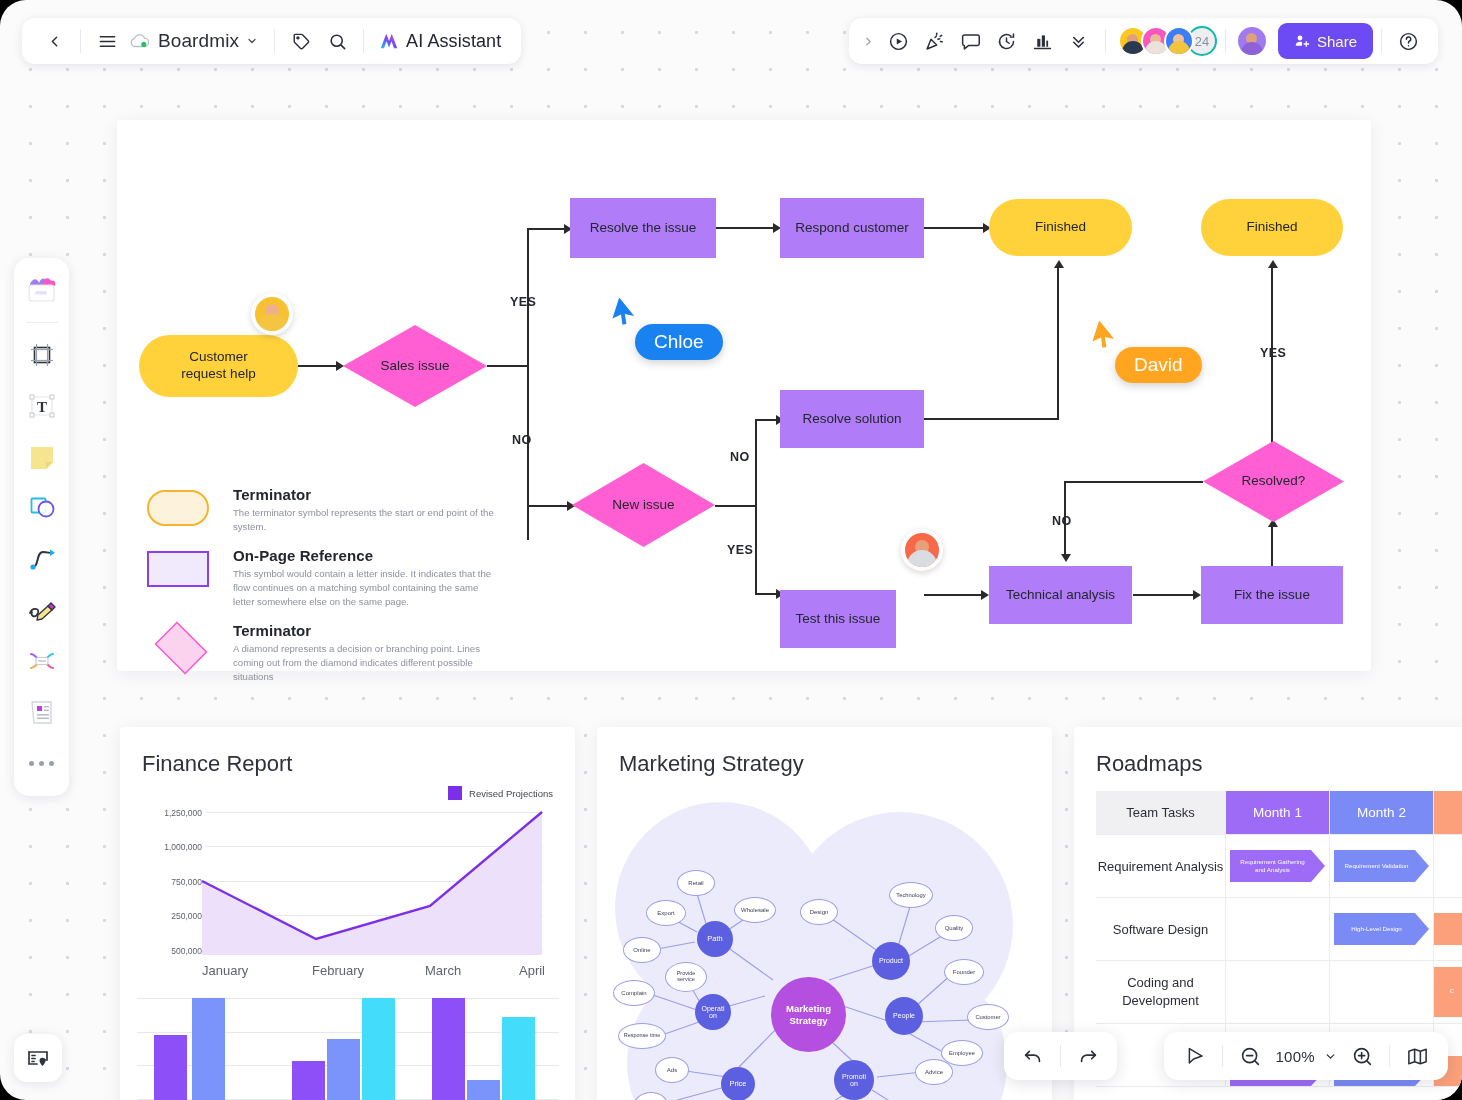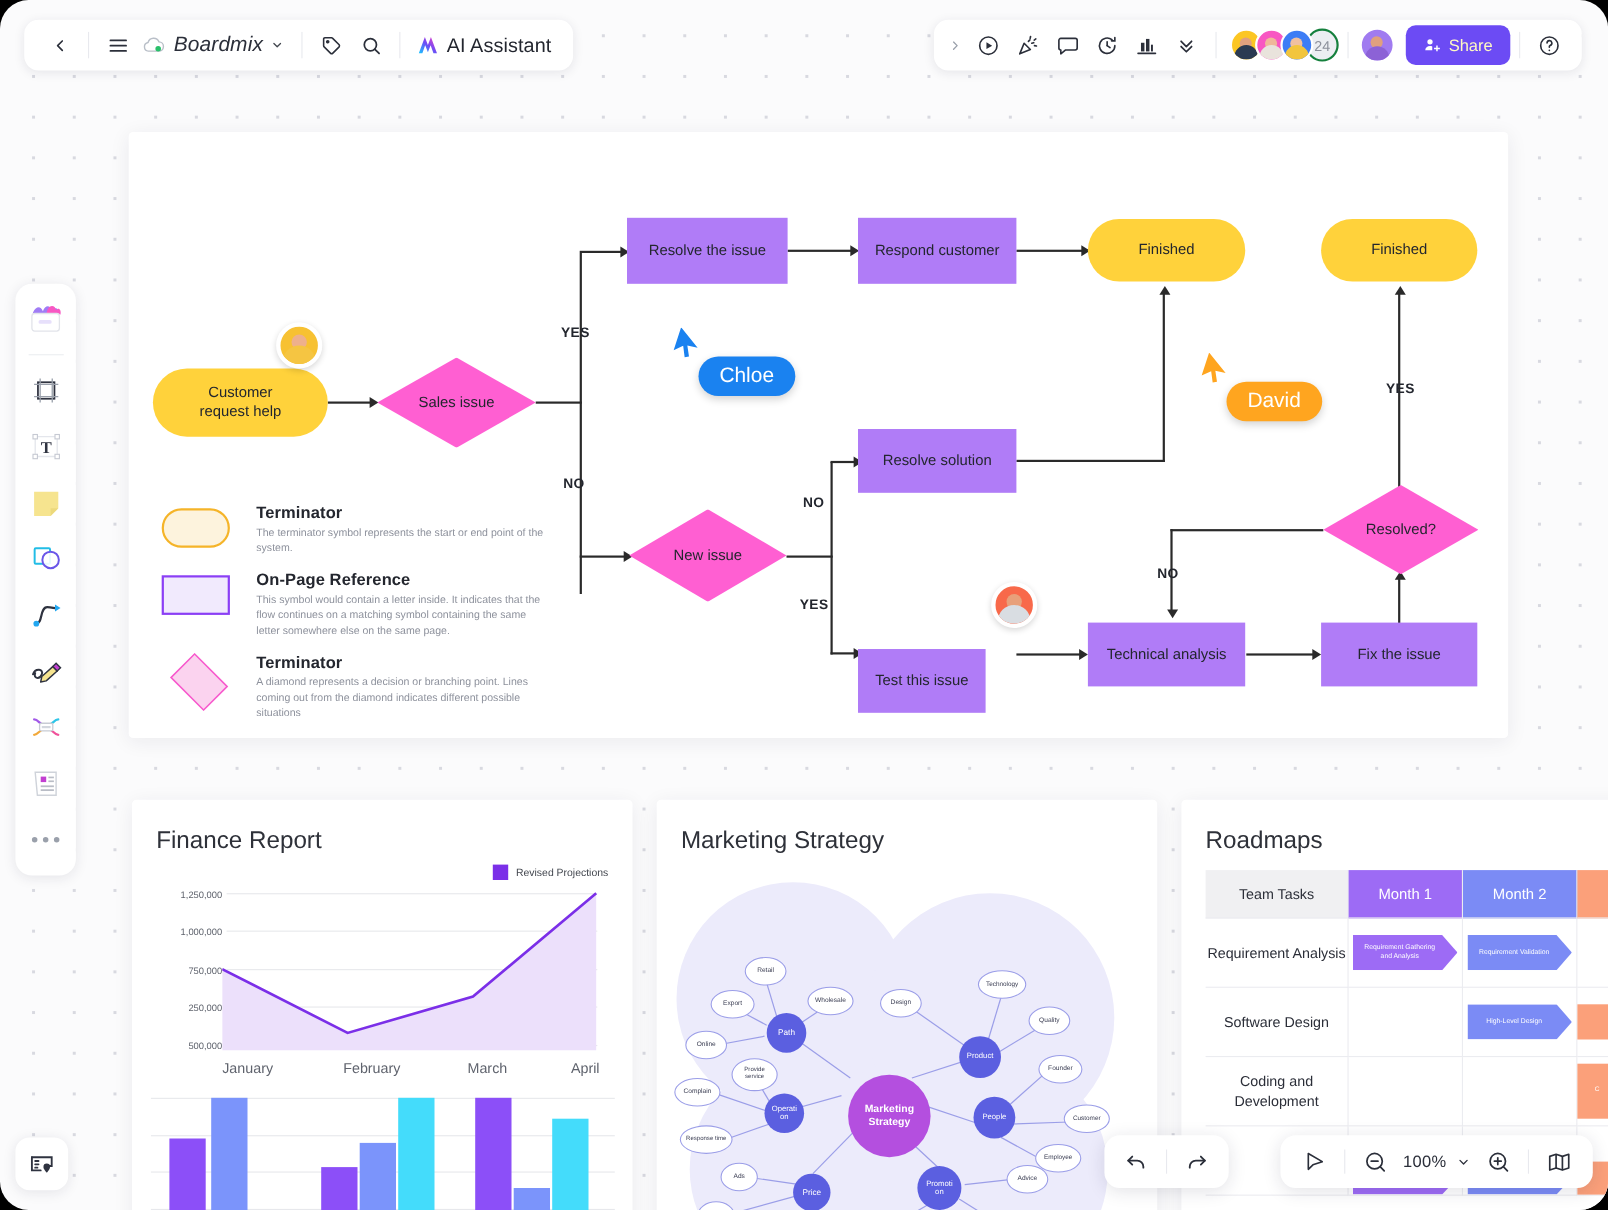--- a/index.html
+++ b/index.html
@@ -38,21 +38,21 @@
   .tb-btn {
     width: 36px; height: 36px;
     display: flex; align-items: center; justify-content: center;
     border-radius: 8px;
     cursor: pointer;
     color: #2b2f3a;
   }
   .tb-sep { width: 1px; height: 24px; background: #e8e9ee; margin: 0 8px; }
   .brand {
     display: flex; align-items: center; gap: 7px;
-    padding: 0 8px 0 4px; cursor: pointer; border-radius: 8px; font-style: italic;
+    padding: 0 8px 0 4px; cursor: pointer; border-radius: 8px;
   }
   .brand-name { font-size: 19px; color: #2b2f3a; letter-spacing: .1px; }
   .ai-assistant {
     display: flex; align-items: center; gap: 6px;
     padding: 0 6px; cursor: pointer;
   }
   .ai-label { font-size: 18px; color: #23262f; letter-spacing: .1px;}
 
   .topbar-right {
     position: absolute; right: 24px; top: 18px;
@@ -71,21 +71,21 @@
     position: relative; overflow: hidden;
     display: flex; align-items: flex-end; justify-content: center;
   }
   .av:first-child { margin-left: 0; }
   .av .head { position:absolute; width:11px;height:11px;border-radius:50%;background:#6b4230; top:6px;}
   .av .body { position:absolute; width:22px;height:13px;border-radius:11px 11px 0 0; bottom:0;}
   .av-count {
     width: 30px; height: 30px; border-radius: 50%;
     background: #eceef2; color: #8d919c;
     font-size: 13px; display:flex; align-items:center; justify-content:center;
-    margin-left: -7px; border: 2px solid #15803d;
+    margin-left: -7px; border: 2px solid #14b8a6;
   }
   .share-btn {
     display: flex; align-items: center; gap: 7px;
     background: #6c4bf4; color: #fef9c3;
     height: 36px; padding: 0 16px; border-radius: 9px;
     font-size: 15px; cursor: pointer; margin-left: 10px;
   }
 
   
   .left-toolbar {
@@ -163,21 +163,21 @@
   .canvas-av {
     position:absolute; width: 42px; height:42px; border-radius: 50%;
     border: 4px solid #fff; box-shadow: 0 2px 6px rgba(0,0,0,.16);
     overflow:hidden; z-index: 11;
     display:flex;align-items:flex-end;justify-content:center;
   }
   .canvas-av .head{position:absolute;width:14px;height:14px;border-radius:50%;background:#6b4230;top:7px;}
   .canvas-av .body{position:absolute;width:30px;height:17px;border-radius:15px 15px 0 0;bottom:0;}
 
   
-  .legend-item { position: absolute; }
+  .legend-item { position: absolute; margin-top: 28px; }
   .leg-title { font-size: 15px; color:#23262e; font-weight: 700; letter-spacing:.1px;}
   .leg-desc { font-size: 9.6px; color:#8d919c; line-height:1.45; margin-top:3px;}
 
   
   .axis-lbl { position:absolute; font-size: 8.5px; color:#5f636d; text-align:right; }
   .x-lbl { position:absolute; font-size: 13px; color:#5f636d; }
   .grid-line { position:absolute; height:1px; background:#e7e8ec; }
   .bar { position:absolute; bottom:0; }
 
   

